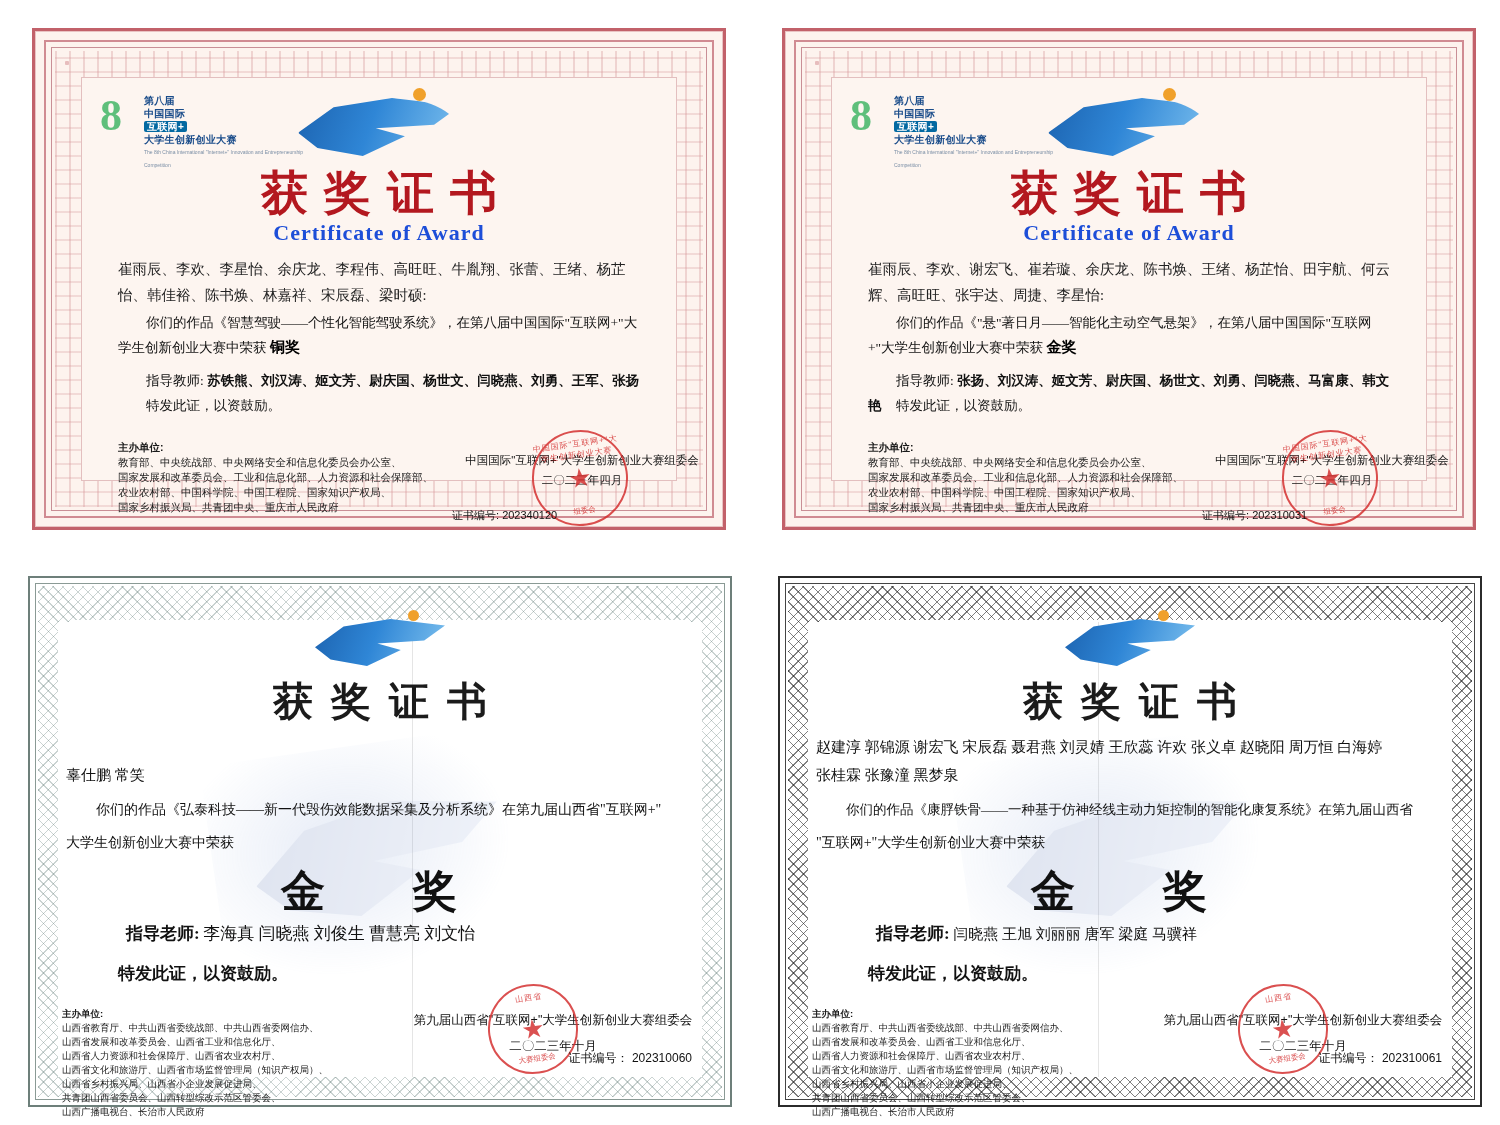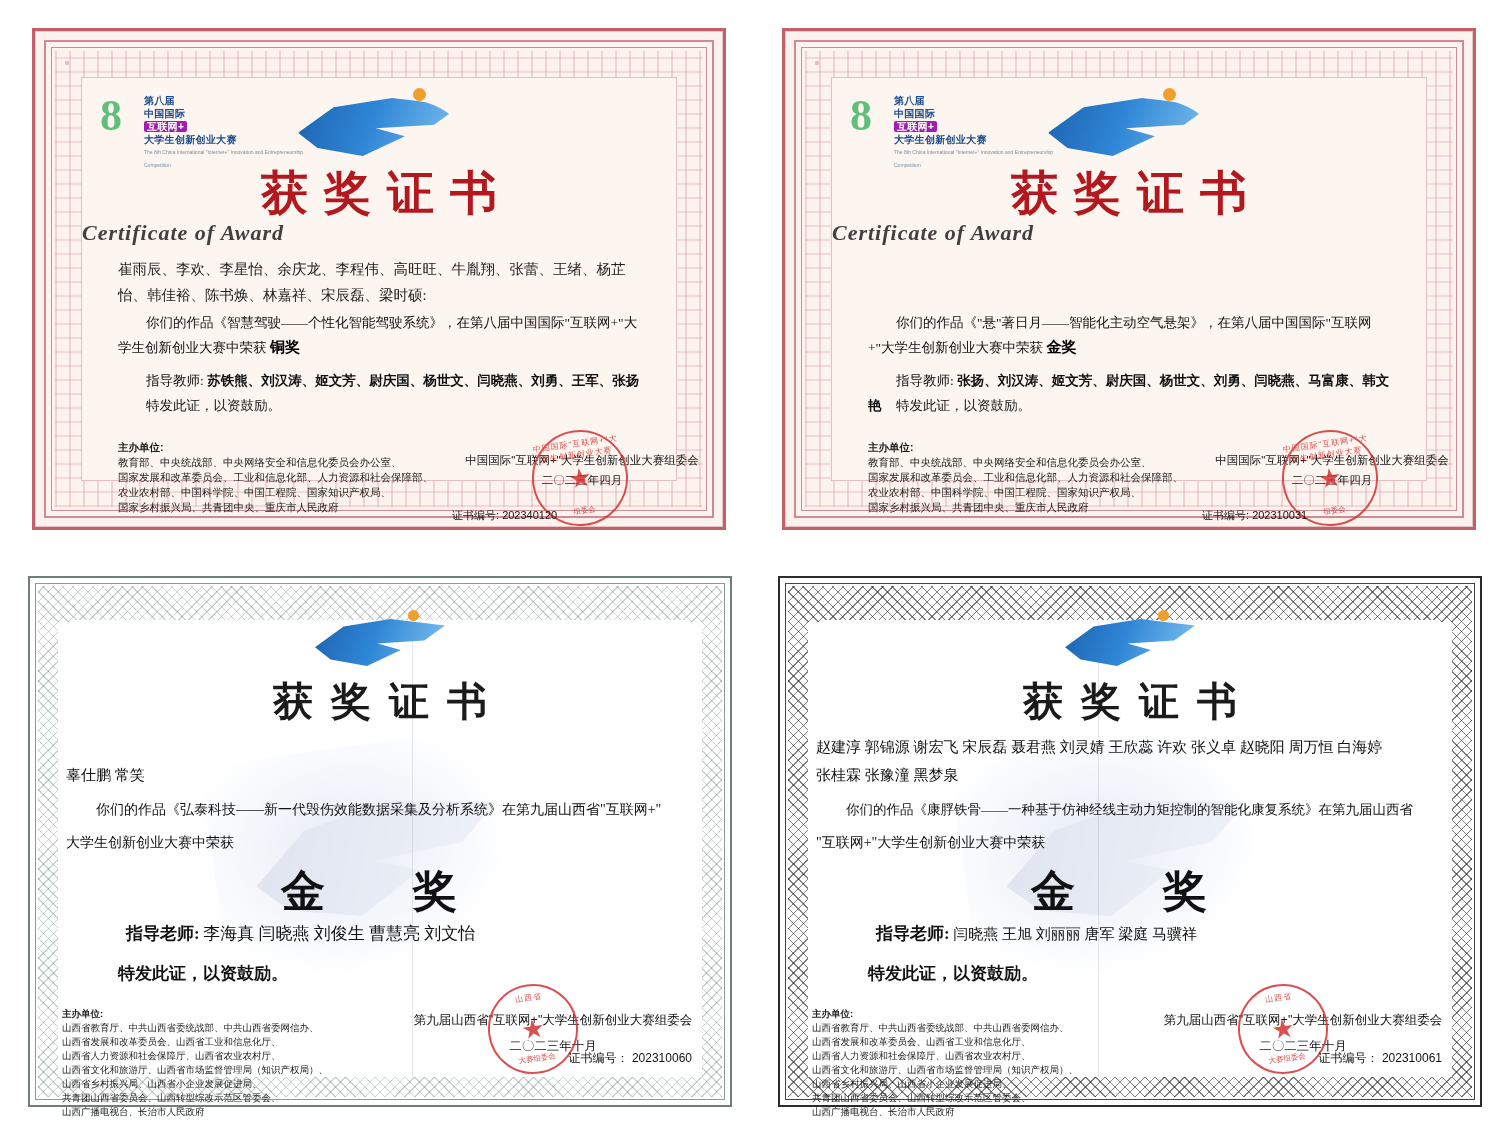--- a/index.html
+++ b/index.html
@@ -18,34 +18,34 @@
        repeating-linear-gradient(90deg,rgba(205,130,135,.28) 0 2px,transparent 2px 14px),
        repeating-linear-gradient(0deg,rgba(205,130,135,.22) 0 2px,transparent 2px 14px);
      background-size:auto,auto,auto;
      -webkit-mask:linear-gradient(#000 0 0) content-box,linear-gradient(#000 0 0);
      -webkit-mask-composite:xor;mask-composite:exclude;padding:26px;pointer-events:none;}
   .cert-red .inner{position:absolute;inset:46px;background:#fdf5f0;border:1px solid #e3bfbf;}
 
   .logo-left{position:absolute;left:18px;top:14px;width:210px;height:52px;}
   .logo-left .g8{position:absolute;left:0;top:2px;font-size:44px;color:#5fbf7b;font-weight:bold;font-family:"Liberation Serif",serif;line-height:44px;}
   .logo-left .ltxt{position:absolute;left:44px;top:2px;font-size:10px;line-height:13px;color:#1a4c8a;font-weight:bold;letter-spacing:.3px;}
-  .logo-left .ltxt .hl{background:#a21caf;color:#fff;padding:0 3px;border-radius:2px;}
+  .logo-left .ltxt .hl{background:#0369a1;color:#fff;padding:0 3px;border-radius:2px;}
   .logo-left .ltxt .en{font-size:5px;color:#7b8fa6;font-weight:normal;letter-spacing:0;}
 
   .emblem{position:absolute;left:50%;transform:translateX(-50%);top:6px;width:190px;height:78px;}
   .emblem .ball{position:absolute;right:48px;top:4px;width:13px;height:13px;border-radius:50%;background:#f0a02a;}
   .emblem .swoosh{position:absolute;left:14px;top:14px;width:162px;height:58px;
      background:linear-gradient(110deg,#1c63b0 0%,#2f86d6 45%,#7fc2ef 100%);
      border-radius:60% 42% 58% 36%/70% 64% 40% 32%;
      clip-path:polygon(0% 60%,22% 16%,58% 0%,100% 14%,84% 46%,48% 52%,66% 66%,40% 100%,12% 86%);}
 
   .title-cn{position:absolute;left:0;right:0;text-align:center;font-family:"Liberation Serif",serif;
      font-size:47px;font-weight:bold;color:#b3181f;letter-spacing:16px;text-indent:16px;}
-  .title-en{position:absolute;left:0;right:0;font-family:"Liberation Serif",serif;
-     font-size:22px;font-weight:bold;color:#404040;letter-spacing:1px;font-style:italic;}
+  .title-en{position:absolute;left:0;right:0;text-align:center;font-family:"Liberation Serif",serif;
+     font-size:22px;font-weight:bold;color:#1d4ed8;letter-spacing:1px;}
 
   .names{position:absolute;font-family:"Liberation Serif",serif;font-size:14.5px;line-height:26px;color:#222;}
   .body-cn{position:absolute;font-family:"Liberation Serif",serif;font-size:13.5px;line-height:25px;color:#111;}
   .award-word{font-weight:bold;color:#000;font-size:15px;}
   .teachers{font-weight:bold;text-align:right;}
   .org-block{position:absolute;font-family:"Liberation Sans",sans-serif;font-size:10.5px;line-height:15px;color:#1a1a1a;}
   .org-title{font-weight:bold;}
   .issuer{position:absolute;font-family:"Liberation Sans",sans-serif;font-size:11.5px;color:#111;text-align:center;line-height:20px;}
   .certno{position:absolute;font-family:"Liberation Sans",sans-serif;font-size:11px;color:#111;}
   .seal{position:absolute;width:92px;height:92px;border-radius:50%;border:2.5px solid #d32a2a;opacity:.82;
@@ -185,20 +185,21 @@
         </div>
 
         <div class="emblem">
           <div class="ball"></div>
           <div class="swoosh"></div>
         </div>
 
         <div class="title-cn" style="top:84px">获奖证书</div>
         <div class="title-en" style="top:142px">Certificate of Award</div>
 
+        <div class="names" style="left:36px;right:36px;top:178px">崔雨辰、李欢、谢宏飞、崔若璇、余庆龙、陈书焕、王绪、杨芷怡、田宇航、何云辉、高旺旺、张宇达、周捷、李星怡:</div>
 
         <div class="body-cn" style="left:36px;right:36px;top:232px;text-indent:28px">
           <span>你们的作品《"悬"著日月——智能化主动空气悬架》，在第八届中国国际"互联网+"大学生创新创业大赛中荣获</span>
           <span class="award-word">金奖</span>
         </div>
 
         <div class="body-cn" style="left:36px;right:36px;top:290px;text-indent:28px">
           <span>指导教师:</span>
           <span class="teachers">张扬、刘汉涛、姬文芳、尉庆国、杨世文、刘勇、闫晓燕、马富康、韩文艳</span>
         </div>

